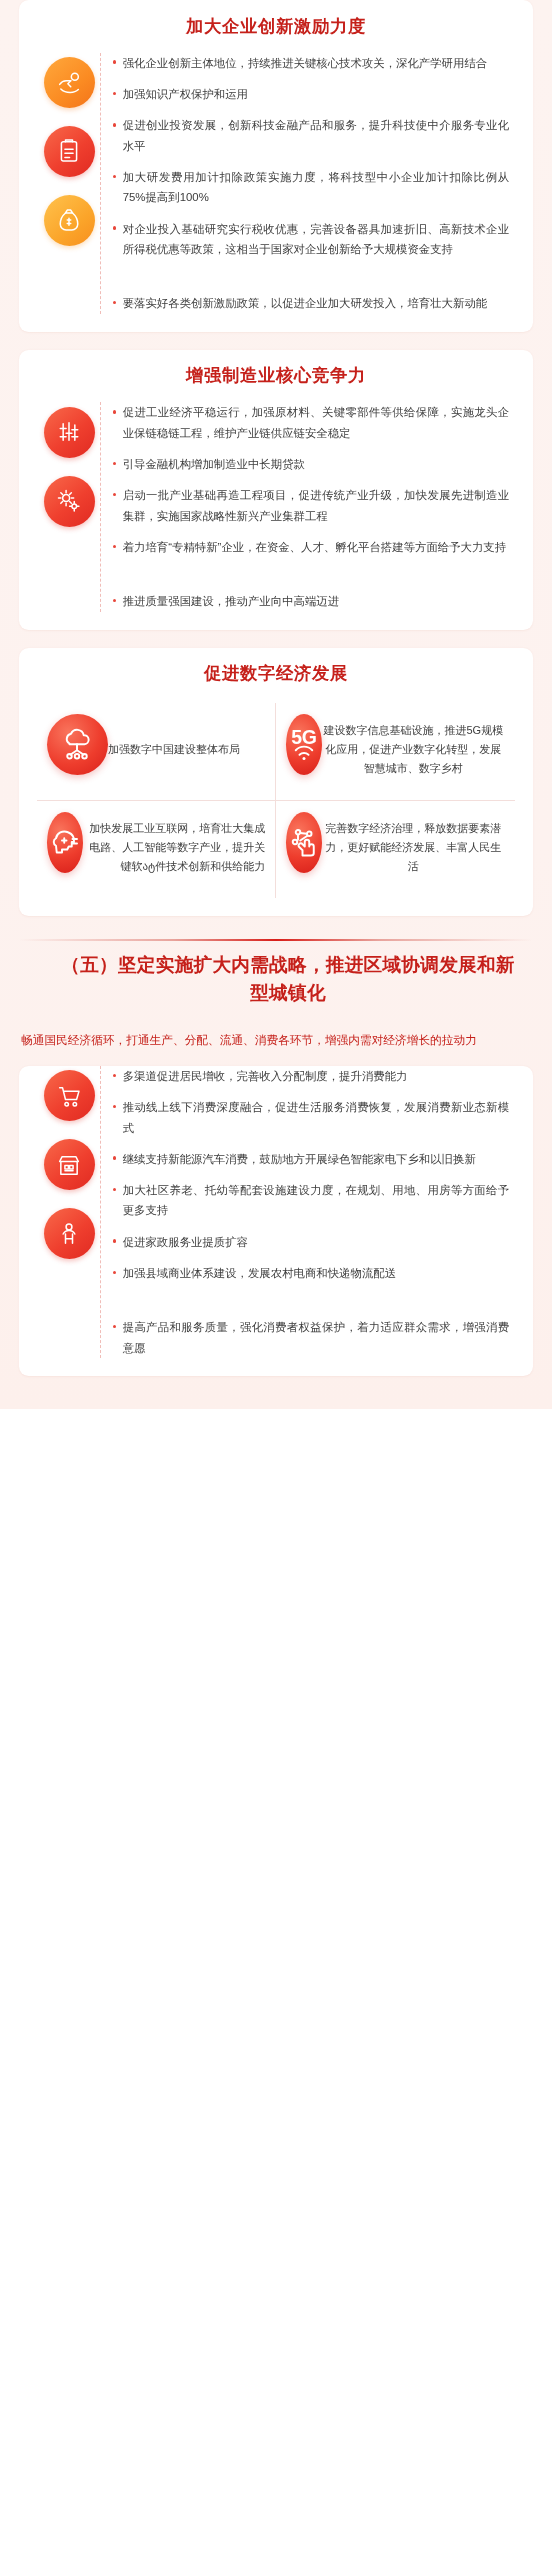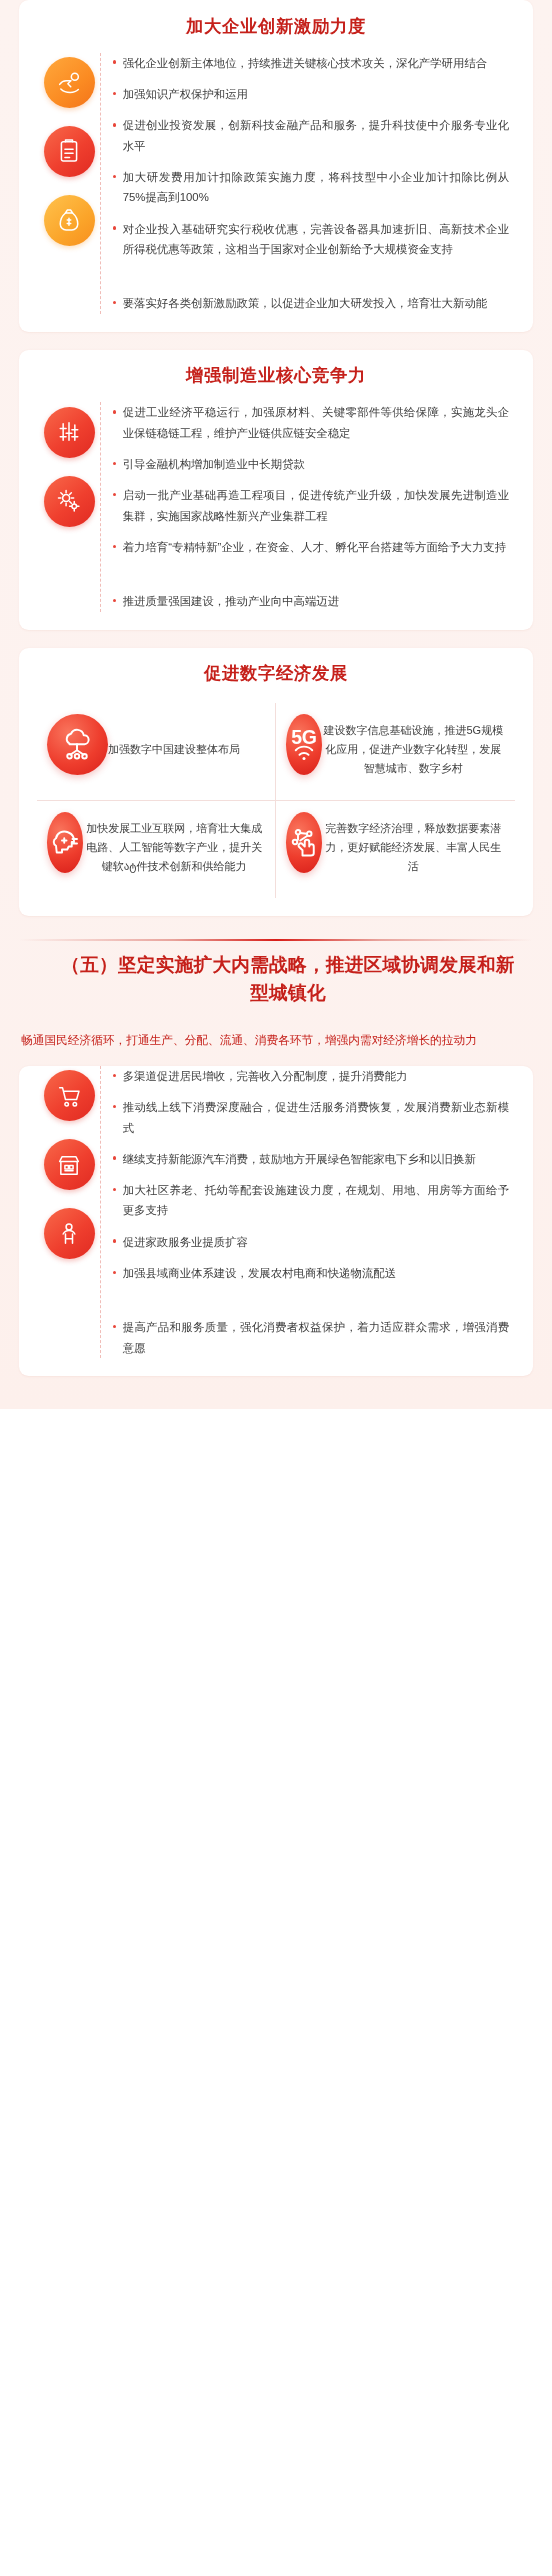--- a/index.html
+++ b/index.html
@@ -114,21 +114,21 @@
     padding:2.8px 18px 0 18px;
   }
   .grid4 .cell {
     padding:11px 9.7px 15px 9.7px;
     display:flex;
     flex-direction:row;
     align-items:center;
     text-align:center;
   }
   .grid4 .cell.bl { border-bottom:0.7px solid #f3dedb; }
-  .grid4 .cell.br { border-right:0.7px solid #f3dedb; }
+  .grid4 .cell.br { border-right:0.7px solid #f3dedb;text-align:right; }
   .grid4 .cell .big-icon {
     width:61px; height:61px;
     border-radius:50%;
     background:radial-gradient(circle at 35% 30%,#f9745c 0%,#ee3d2d 55%,#d81f1a 100%);
     display:flex; align-items:center; justify-content:center;
     color:#fff;
     margin-bottom:9.7px;
     box-shadow:0 2.8px 7px rgba(216,31,26,0.25);
   }
   .grid4 .cell .big-icon svg { width:36px; height:36px; }

